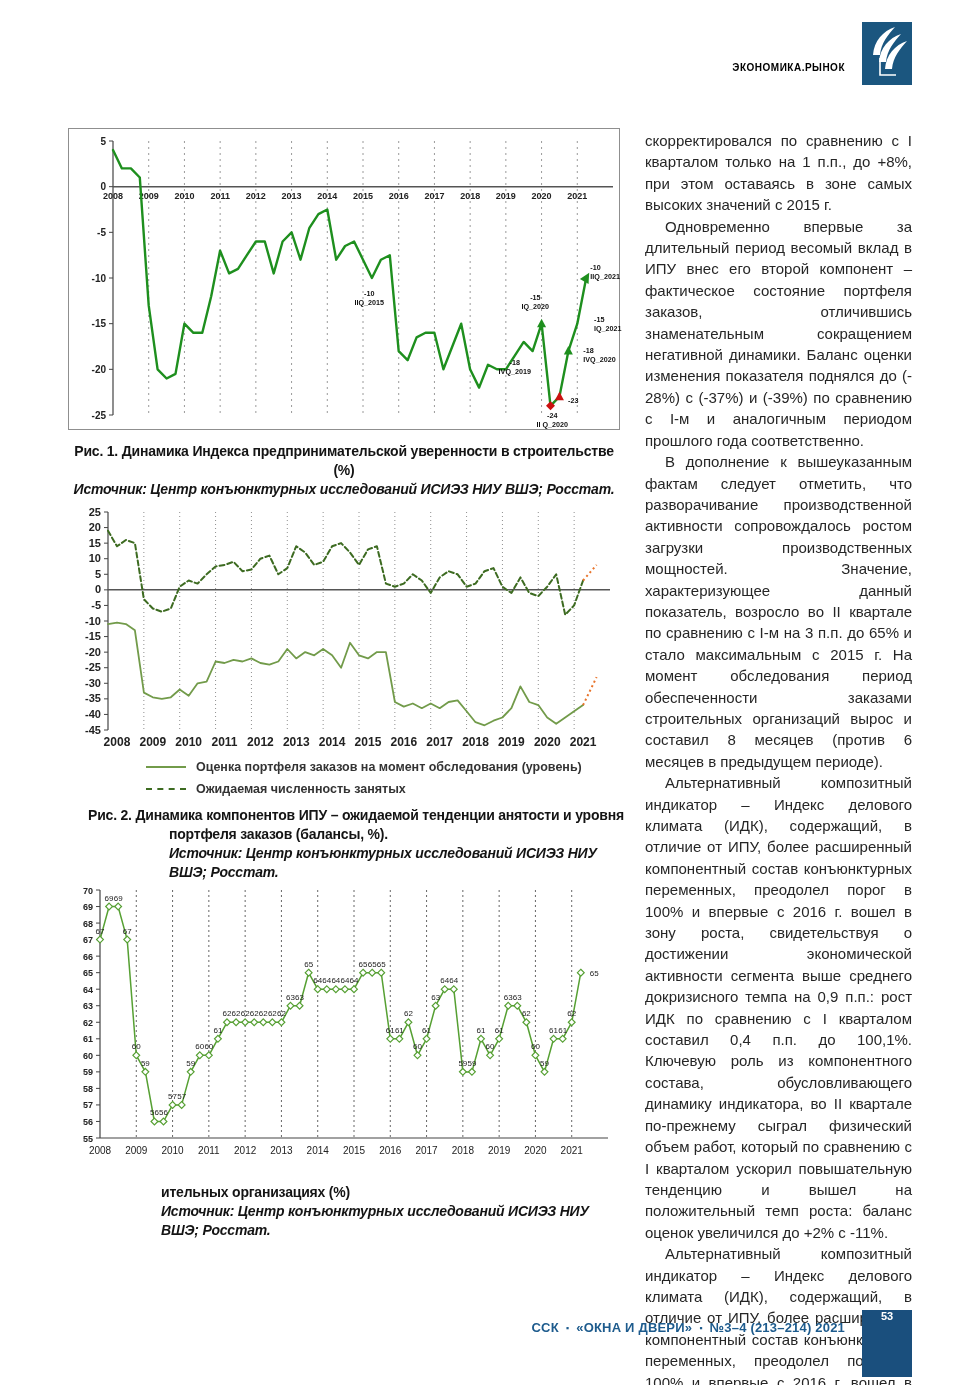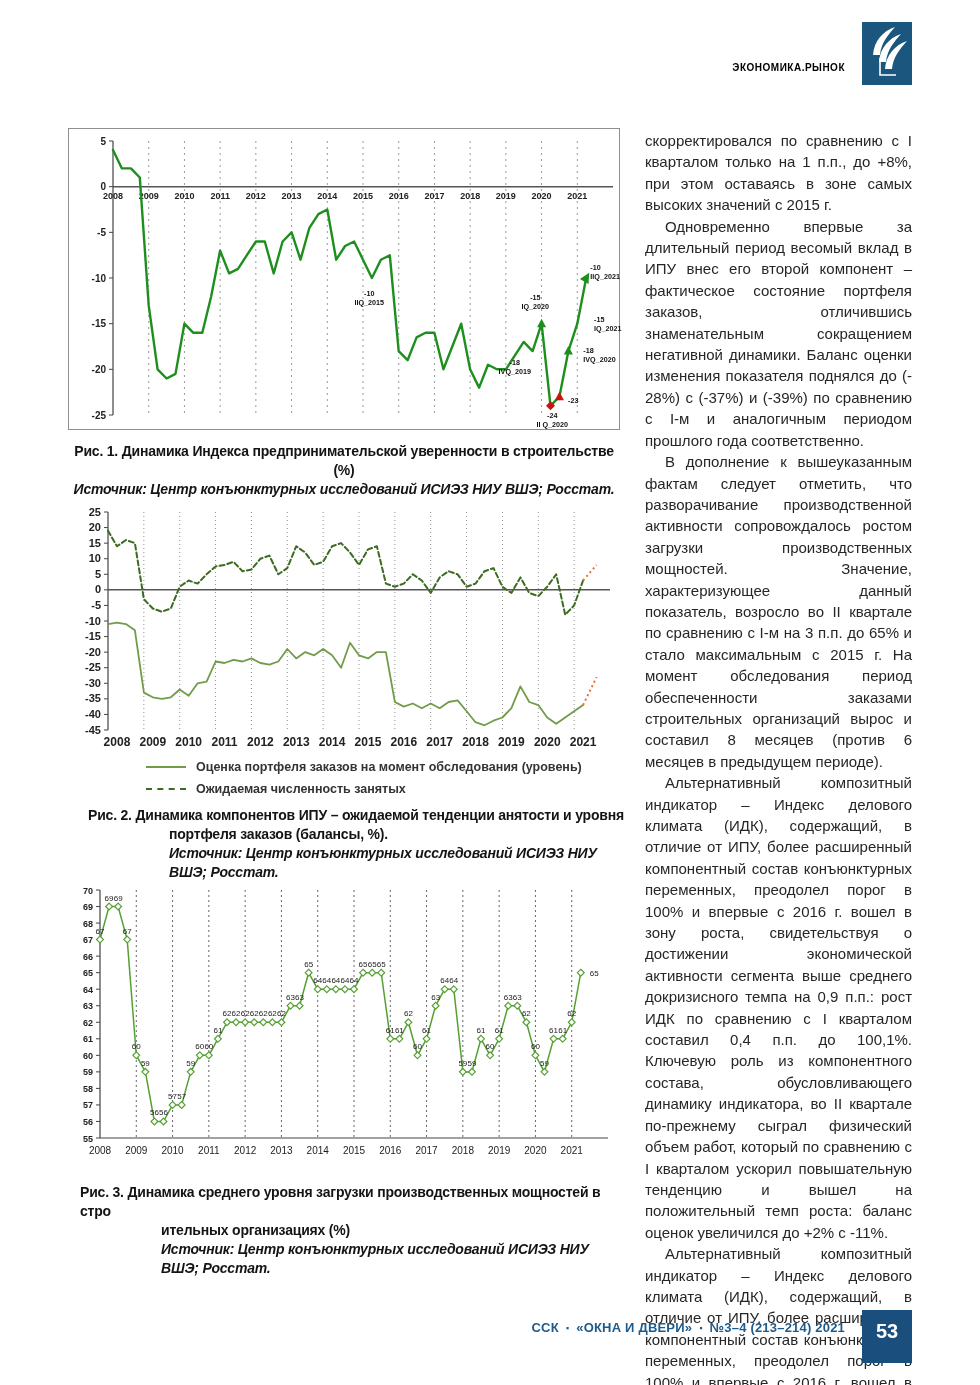--- a/index.html
+++ b/index.html
@@ -36,23 +36,23 @@
   
   .right-col{position:absolute;left:645px;top:130px;width:267px;font-size:15px;
              line-height:21.4px;text-align:justify;color:#262626;}
   .right-col p{margin:0;text-indent:20px;}
   .right-col p.first{text-indent:0;}
 
   
   .footer-line{position:absolute;top:1320px;right:135px;font-size:13px;font-weight:bold;
                color:#1d5b8d;letter-spacing:.2px;white-space:nowrap;}
   .footer-line .sep{font-size:9px;vertical-align:1px;margin:0 7px;}
-  .page-num-box{position:absolute;left:862px;top:1310px;width:50px;height:53px;
+  .page-num-box{position:absolute;left:862px;top:1310px;width:50px;height:67px;
                 background:#1a4f7d;color:#fff;text-align:center;font-weight:bold;
-                font-size:20px;padding-top:10px;box-sizing:border-box;}
+                font-size:11px;padding-top:0;box-sizing:border-box;}
 </style>
 </head>
 <body>
 
 <div class="page">
 
   <div class="section-label">ЭКОНОМИКА.РЫНОК</div>
   <div class="logo">
     <svg width="50" height="63" viewBox="0 0 50 63">
       <path d="M11 33 C12 19 21 9 33 5 C26 13 19 21 18 33 Z" fill="#ffffff"></path>
@@ -386,21 +386,20 @@
         <text x="458.35714285714283" y="138.26666666666668" text-anchor="middle" font-size="8" fill="#222">62</text>
         <text x="467.42857142857144" y="171.33333333333334" text-anchor="middle" font-size="8" fill="#222">60</text>
         <text x="476.5" y="187.86666666666667" text-anchor="middle" font-size="8" fill="#222">59</text>
         <text x="485.57142857142856" y="154.8" text-anchor="middle" font-size="8" fill="#222">61</text>
         <text x="494.6428571428571" y="154.8" text-anchor="middle" font-size="8" fill="#222">61</text>
         <text x="503.7142857142857" y="138.26666666666668" text-anchor="middle" font-size="8" fill="#222">62</text>
         <text x="521.7857142857142" y="97.66666666666667" text-anchor="start" font-size="8" fill="#222">65</text>
       </svg>
   </div>
   <div class="caption cap3">
-    <div>Рис. 3. Динамика среднего уровня загрузки производственных мощностей в стро</div>
     <div class="cap-indent">ительных организациях (%)</div>
     <div class="src cap-indent">Источник: Центр конъюнктурных исследований ИСИЭЗ НИУ ВШЭ; Росстат.</div>
   </div>
 
   <div class="right-col">
     <p class="first">скорректировался по сравнению с I кварталом только на 1 п.п., до +8%, при этом оставаясь в зоне самых высоких значений с 2015 г.</p>
     <p>Одновременно впервые за длительный период весомый вклад в ИПУ внес его второй компонент – фактическое состояние портфеля заказов, отличившись знаменательным сокращением негативной динамики. Баланс оценки изменения показателя поднялся до (- 28%) с (-37%) и (-39%) по сравнению с I-м и аналогичным периодом прошлого года соответственно.</p>
     <p>В дополнение к вышеуказанным фактам следует отметить, что разворачивание производственной активности сопровождалось ростом загрузки производственных мощностей. Значение, характеризующее данный показатель, возросло во II квартале по сравнению с I-м на 3 п.п. до 65% и стало максимальным с 2015 г. На момент обследования период обеспеченности заказами строительных организаций вырос и составил 8 месяцев (против 6 месяцев в предыдущем периоде).</p>
     <p>Альтернативный композитный индикатор – Индекс делового климата (ИДК), содержащий, в отличие от ИПУ, более расширенный компонентный состав конъюнктурных переменных, преодолел порог в 100% и впервые с 2016 г. вошел в зону роста, свидетельствуя о достижении экономической активности сегмента выше среднего докризисного темпа на 0,9 п.п.: рост ИДК по сравнению с I кварталом составил 0,4 п.п. до 100,1%. Ключевую роль из компонентного состава, обусловливающего динамику индикатора, во II квартале по-прежнему сыграл физический объем работ, который по сравнению с I кварталом ускорил повышательную тенденцию и вышел на положительный темп роста: баланс оценок увеличился до +2% с -11%.</p>
     <p>Альтернативный композитный индикатор – Индекс делового климата (ИДК), содержащий, в отличие от ИПУ, более расширенный компонентный состав конъюнктурных переменных, преодолел порог в 100% и впервые с 2016 г. вошел в зону роста, свидетельствуя о достижении экономической активности сегмента выше среднего докризисного темпа на 0,9 п.п.: рост ИДК по</p>

